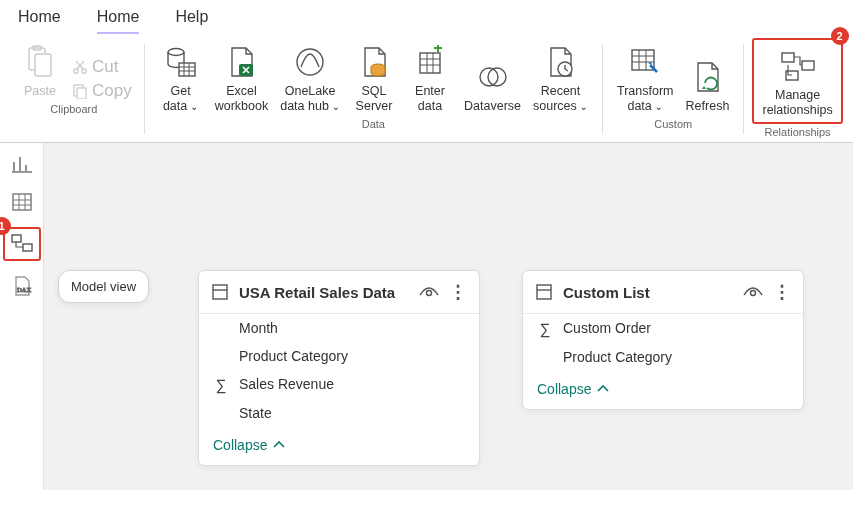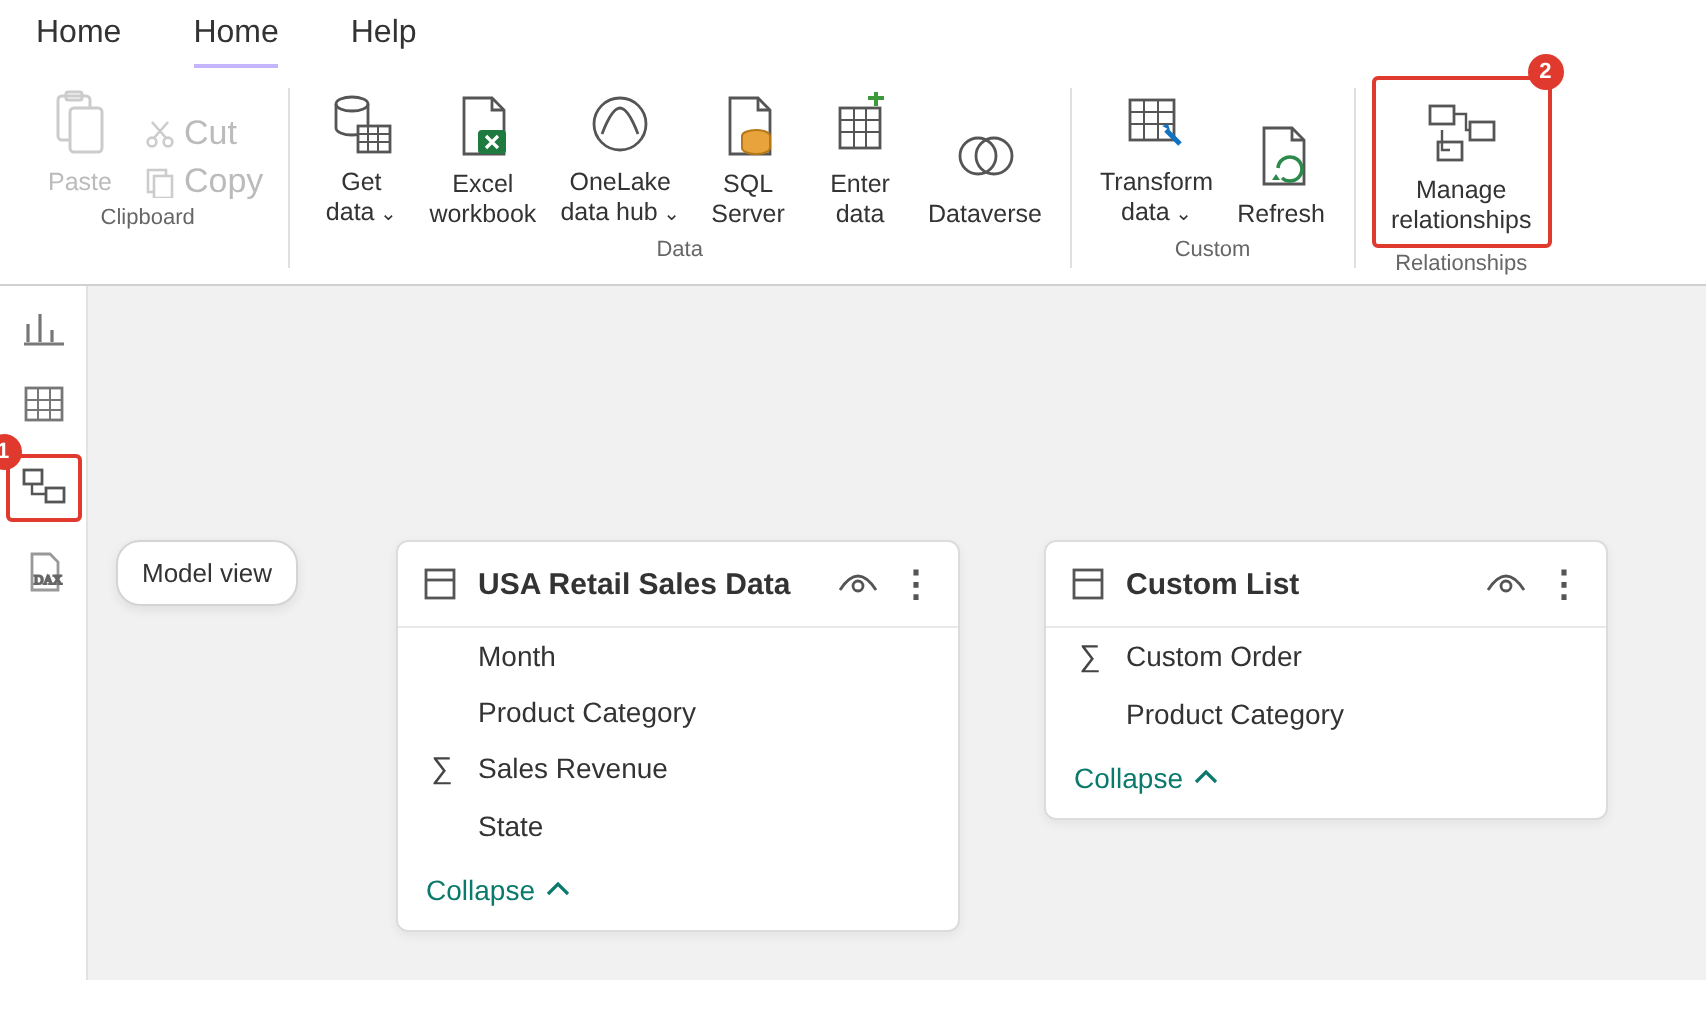--- a/index.html
+++ b/index.html
@@ -181,20 +181,32 @@
       </div>
       <div class="big-btn">
         <div class="ico">
           <svg width="34" height="34" viewBox="0 0 34 34">
               <circle cx="13" cy="17" r="9" fill="none" stroke="#555" stroke-width="1.4"></circle>
               <circle cx="21" cy="17" r="9" fill="none" stroke="#555" stroke-width="1.4"></circle>
             </svg>
         </div>
         <div class="lbl">Dataverse</div>
       </div>
+      <div class="big-btn">
+        <div class="ico">
+          <svg width="30" height="34" viewBox="0 0 30 34">
+              <path d="M6 3 h14 l6 6 v22 h-20 z" fill="none" stroke="#555" stroke-width="1.4"></path>
+              <path d="M20 3 v6 h6" fill="none" stroke="#555" stroke-width="1.4"></path>
+              <circle cx="20" cy="24" r="7" fill="#fff" stroke="#555" stroke-width="1.4"></circle>
+              <path d="M20 20 v4 l3 2" stroke="#555" stroke-width="1.4" fill="none"></path>
+            </svg>
+        </div>
+        <div class="lbl" style="white-space:pre-line">Recent
+sources<span style="font-size:10px"> ⌄</span></div>
+      </div>
     </div>
     <div class="group-label">Data</div>
   </div>
 
   <div class="sep"></div>
 
   <div class="group">
     <div class="group-items">
       <div class="big-btn">
         <div class="ico">

